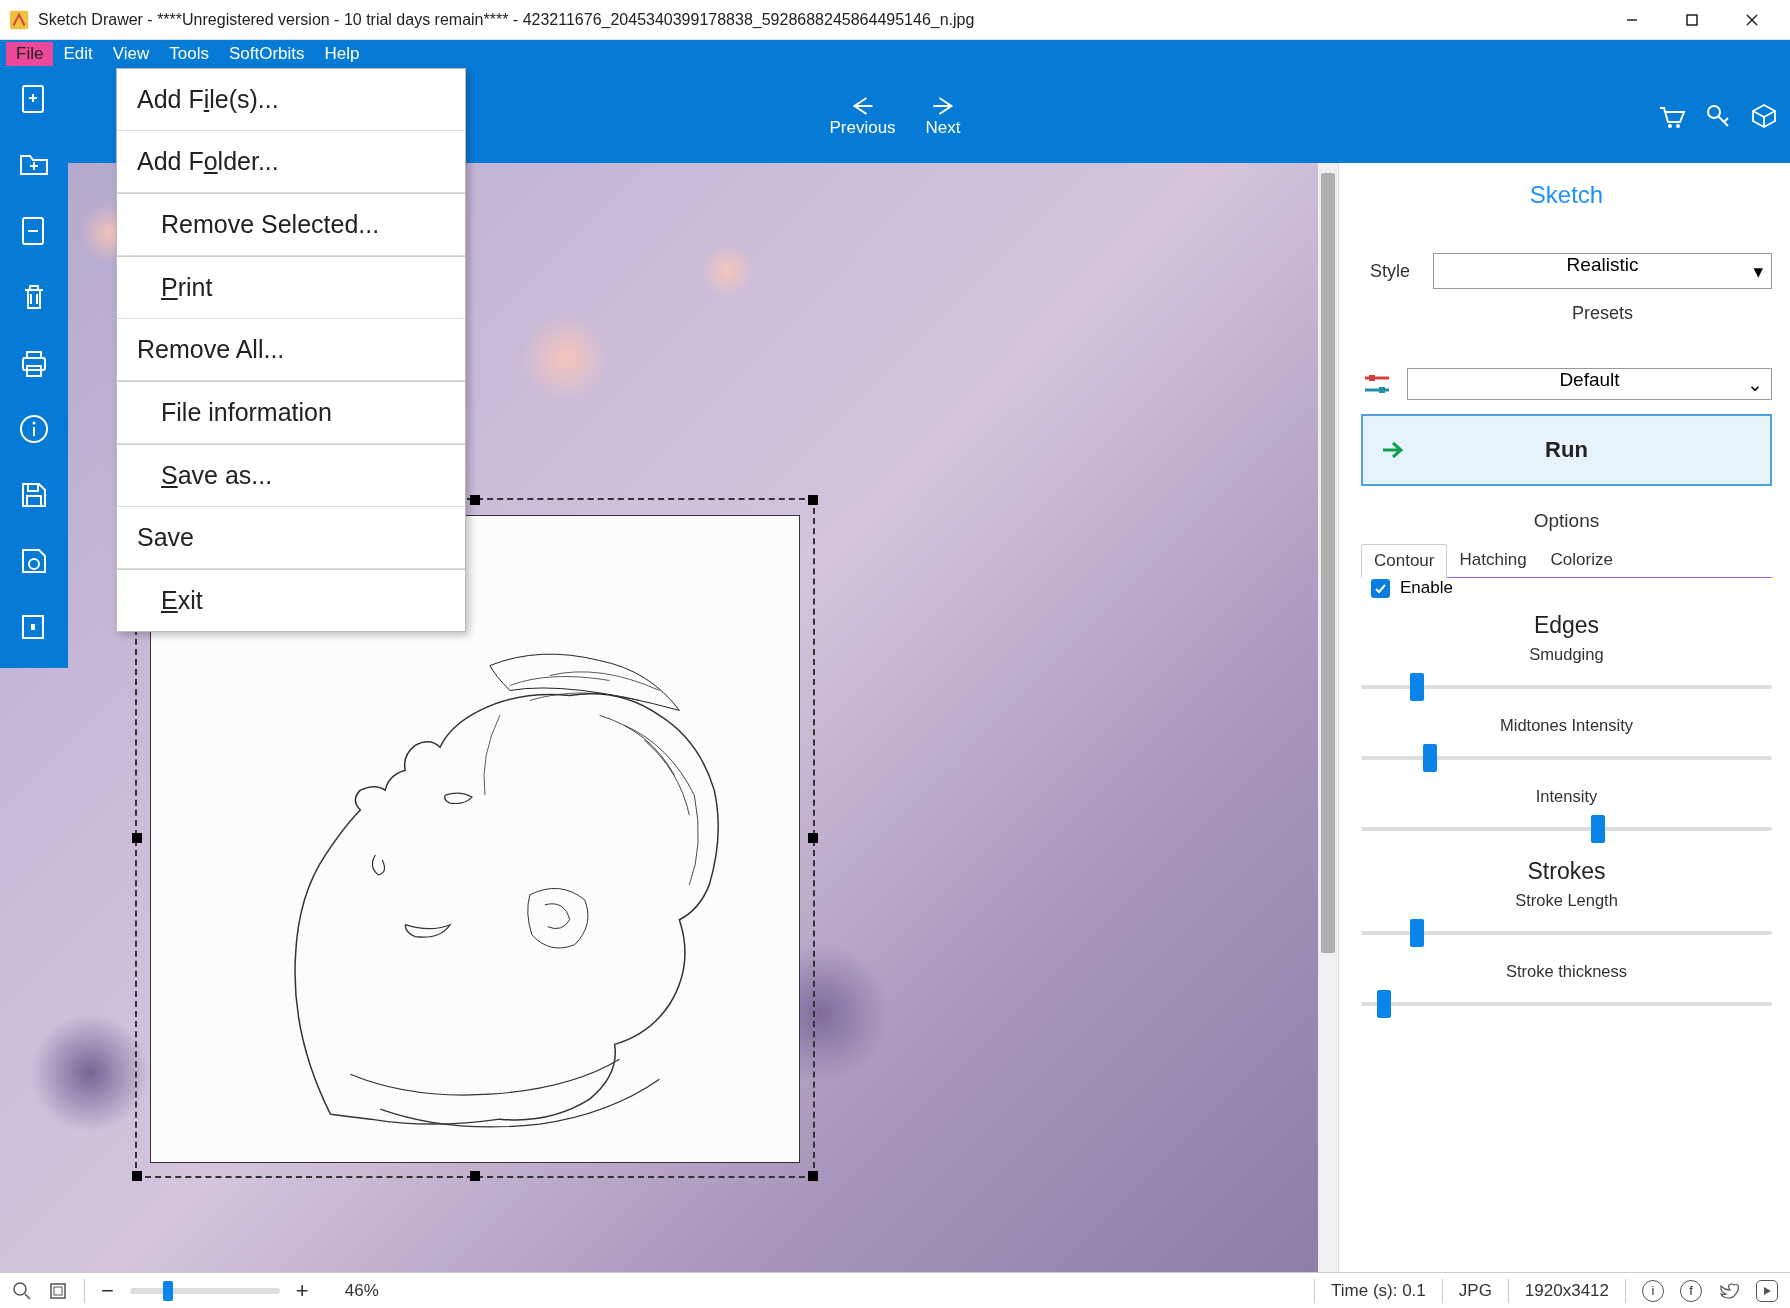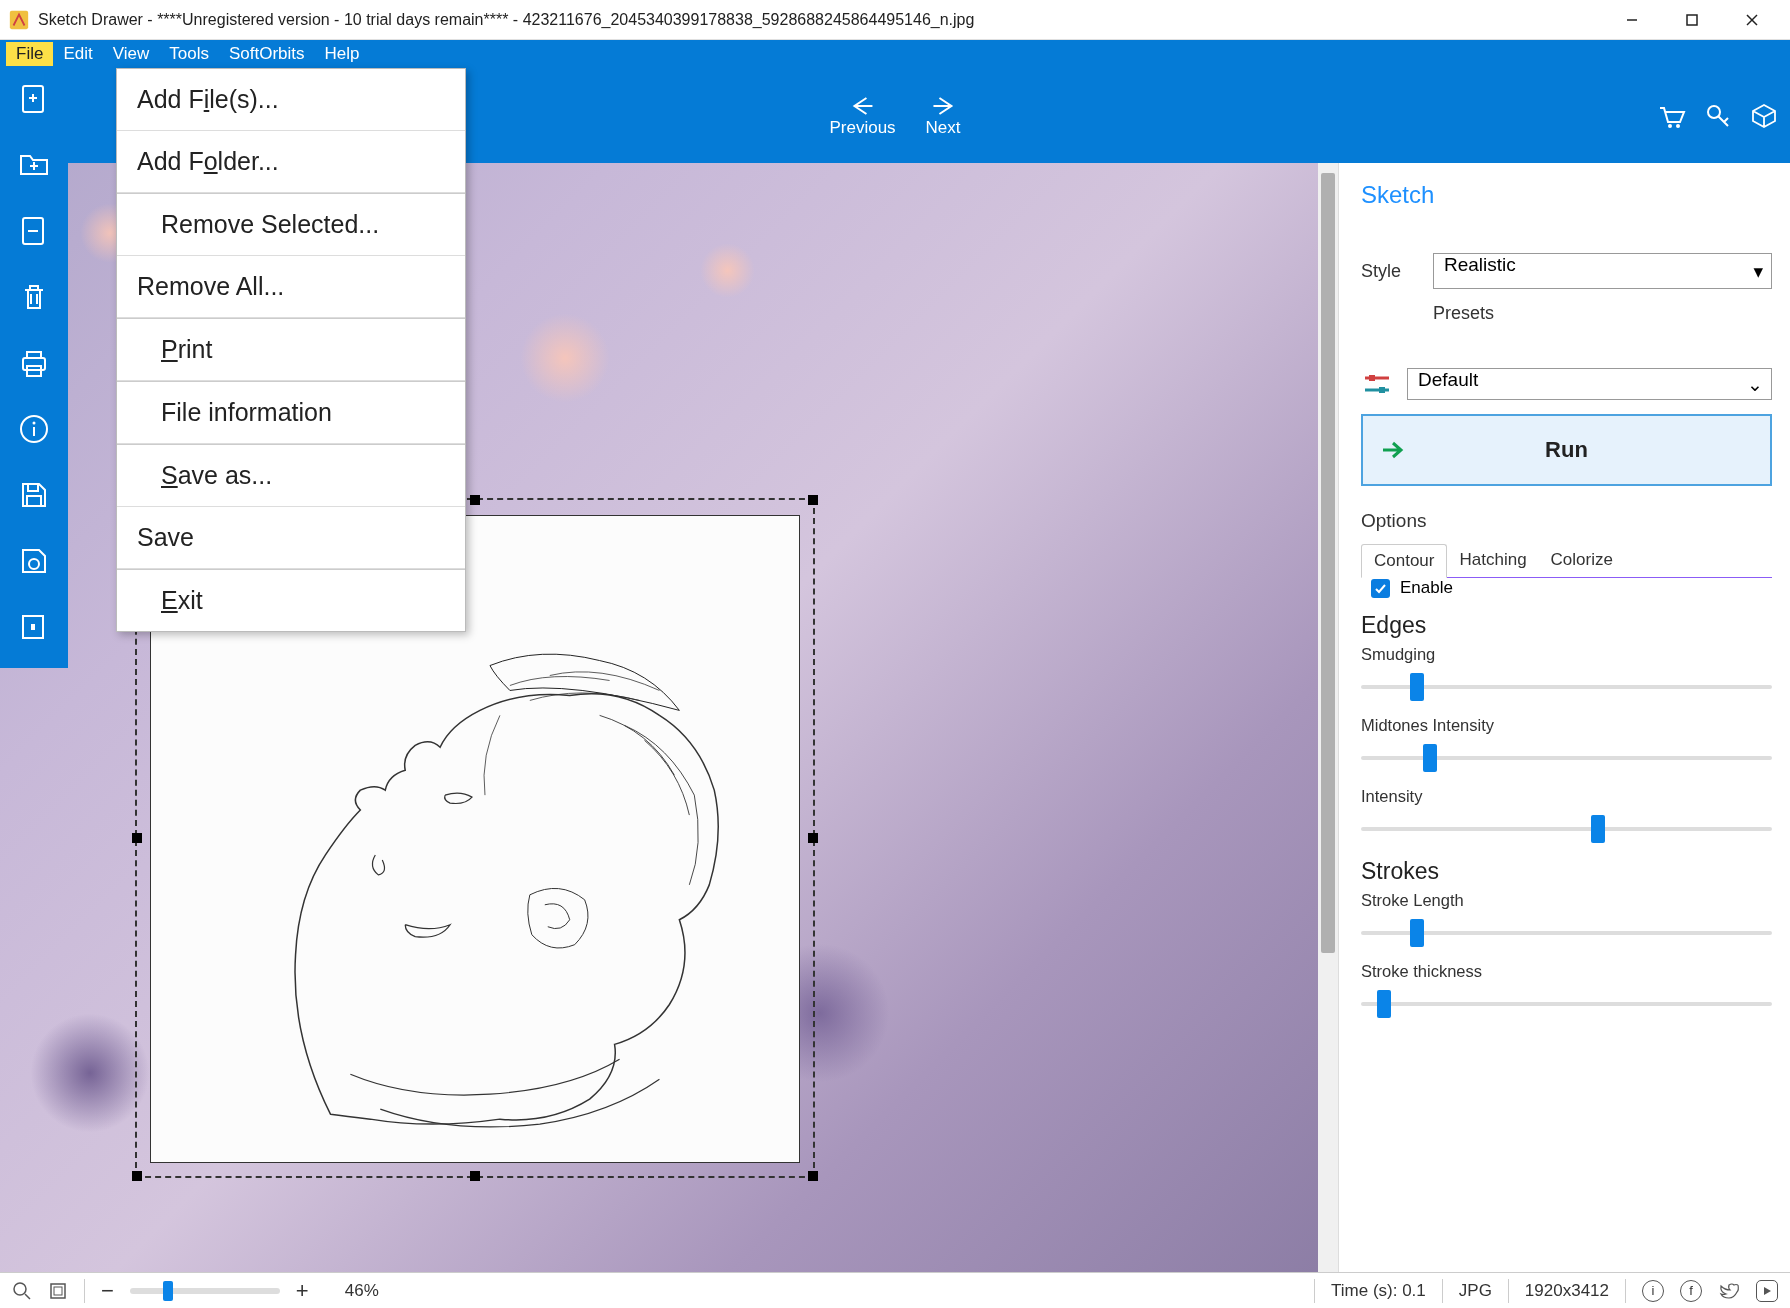--- a/index.html
+++ b/index.html
@@ -6,21 +6,21 @@
 body { width: 1790px; height: 1308px; overflow: hidden; background: #fff; position: relative; }
 
 .titlebar { height: 40px; background: #fff; display: flex; align-items: center; padding: 0 8px; border-bottom: 1px solid #e0e0e0; }
 .titlebar-icon { width: 22px; height: 22px; margin-right: 8px; }
 .titlebar-text { font-size: 16px; color: #222; flex: 1; }
 .window-controls { display: flex; gap: 0; }
 .window-btn { width: 60px; height: 40px; display: flex; align-items: center; justify-content: center; cursor: pointer; }
 
 .menubar { height: 28px; background: #057bd6; display: flex; align-items: center; padding: 0 6px; }
 .menubar-item { color: #fff; font-size: 17px; padding: 2px 10px; cursor: pointer; }
-.menubar-item.active { background: #fde047; color: #222; }
+.menubar-item.active { background: #ec4899; color: #222; }
 
 .toolbar { height: 95px; background: #057bd6; display: flex; align-items: center; padding: 0 12px; position: relative; }
 .toolbar-nav { position: absolute; left: 50%; transform: translateX(-50%); display: flex; gap: 30px; }
 .toolbar-nav-item { display: flex; flex-direction: column; align-items: center; color: #fff; font-size: 17px; cursor: pointer; }
 .toolbar-right { margin-left: auto; display: flex; gap: 18px; }
 
 .sidebar-icons { position: absolute; left: 0; top: 68px; width: 68px; height: 600px; background: #057bd6; display: flex; flex-direction: column; align-items: center; padding-top: 12px; gap: 28px; z-index: 5; }
 .sidebar-icon { width: 38px; height: 38px; display: flex; align-items: center; justify-content: center; cursor: pointer; }
 
 .file-menu { position: absolute; left: 68px; top: 68px; width: 350px; background: #fff; border: 1px solid #bbb; box-shadow: 3px 3px 8px rgba(0,0,0,0.25); z-index: 100; margin-left: 48px; }
@@ -32,21 +32,21 @@
 .canvas-zone { flex: 1; position: relative; background: linear-gradient(135deg,#b3a8cc 0%, #c7b8d8 25%, #d4c5dd 50%, #a896bc 75%, #8c7da5 100%); overflow: hidden; }
 .canvas-bokeh { position: absolute; width: 100%; height: 100%; }
 .bokeh-dot { position: absolute; border-radius: 50%; background: radial-gradient(circle, rgba(255,200,180,0.8) 0%, rgba(255,200,180,0) 70%); }
 .selection-dashed { position: absolute; border: 2px dashed #333; left: 135px; top: 335px; width: 680px; height: 680px; }
 .sketch-box { position: absolute; left: 150px; top: 352px; width: 650px; height: 648px; border: 1px solid #333; background: #fcfcfc; }
 .sketch-svg { width: 100%; height: 100%; }
 .sel-handle { position: absolute; width: 10px; height: 10px; background: #000; }
 .scroll-v { position: absolute; right: 0; top: 0; width: 20px; height: 100%; background: #f0f0f0; }
 .scroll-thumb { background: #b0b0b0; width: 14px; margin: 3px; border-radius: 2px; }
 
-.side-panel { width: 452px; background: #fff; border-left: 1px solid #ddd; padding: 18px 18px 0 22px; overflow: auto; position: relative; }
+.side-panel { width: 452px; background: #fff; border-left: 1px solid #ddd; padding: 18px 18px 0 22px; overflow: auto; position: relative; text-align: center; }
 .panel-title { color: #1e90ff; font-size: 24px; font-weight: 400; margin-bottom: 20px; }
 .panel-row { display: flex; align-items: center; margin-bottom: 14px; gap: 14px; margin-top: 44px; }
 .panel-label { font-size: 18px; color: #333; min-width: 58px; }
 .panel-select { flex: 1; height: 36px; border: 1px solid #999; font-size: 19px; padding: 0 10px; background: #fff; position: relative; }
 .panel-select .caret { position: absolute; right: 8px; top: 50%; transform: translateY(-50%); }
 .preset-icon { width: 32px; height: 32px; }
 .run-btn { width: 100%; height: 72px; background: #e6f2fc; border: 2px solid #4da3e0; display: flex; align-items: center; justify-content: center; gap: 20px; font-size: 22px; font-weight: 700; color: #222; cursor: pointer; margin-bottom: 24px; position: relative; }
 .run-btn .arrow { position: absolute; left: 18px; }
 .options-label { font-size: 19px; color: #333; margin-bottom: 12px; }
 .tabs { display: flex; border-bottom: 1px solid #8b5cf6; }
@@ -198,22 +198,22 @@
         <rect x="6" y="6" width="20" height="22" stroke="#fff" stroke-width="2" fill="none"></rect>
         <rect x="14" y="14" width="4" height="6" fill="#fff"></rect>
       </svg>
     </div>
 </div>
 
 <div class="file-menu">
   <div class="file-menu-item">Add F<span class="underline-letter">i</span>le(s)...</div>
   <div class="file-menu-item">Add F<span class="underline-letter">o</span>lder...</div>
   <div class="file-menu-item with-sep">Remove Selected...</div>
+  <div class="file-menu-item with-sep"><span class="underline-letter">P</span>rint</div>
   <div class="file-menu-item">Remove All...</div>
-  <div class="file-menu-item with-sep"><span class="underline-letter">P</span>rint</div>
   <div class="file-menu-item with-sep">File information</div>
   <div class="file-menu-item with-sep"><span class="underline-letter">S</span>ave as...</div>
   <div class="file-menu-item">Save</div>
   <div class="file-menu-item with-sep"><span class="underline-letter">E</span>xit</div>
 </div>
 
 <div class="main-area">
   <div class="canvas-zone">
     <div class="canvas-bokeh">
       <div class="bokeh-dot" style="left:80px; top:40px; width:60px; height:60px;"></div>

